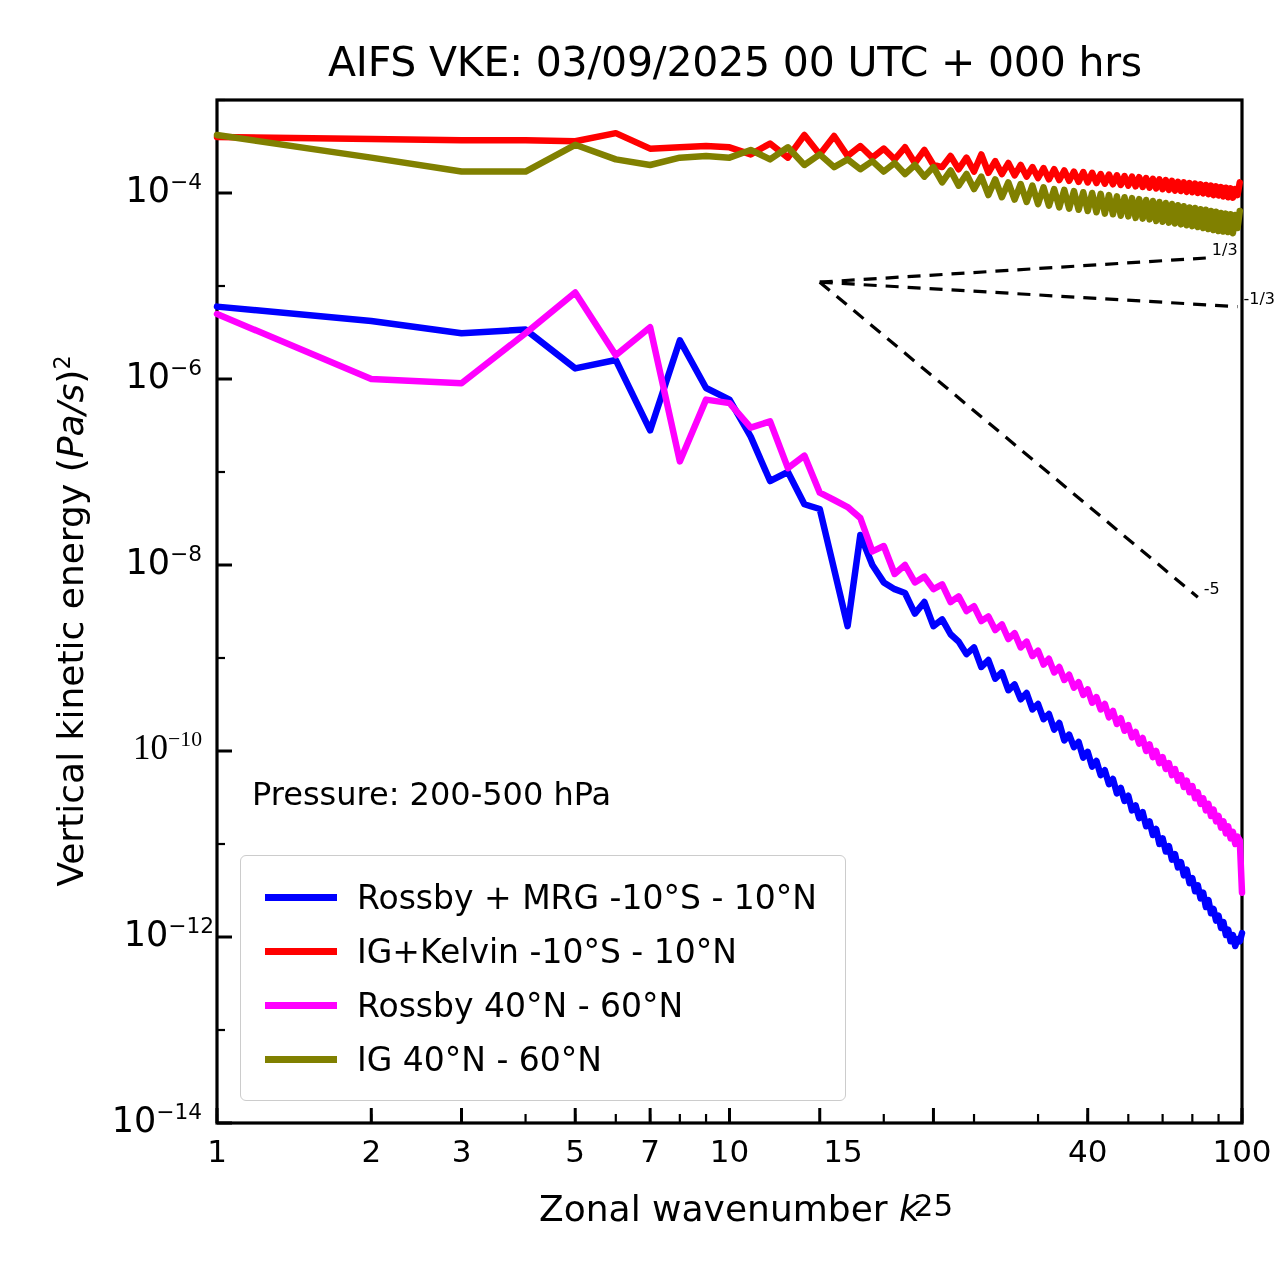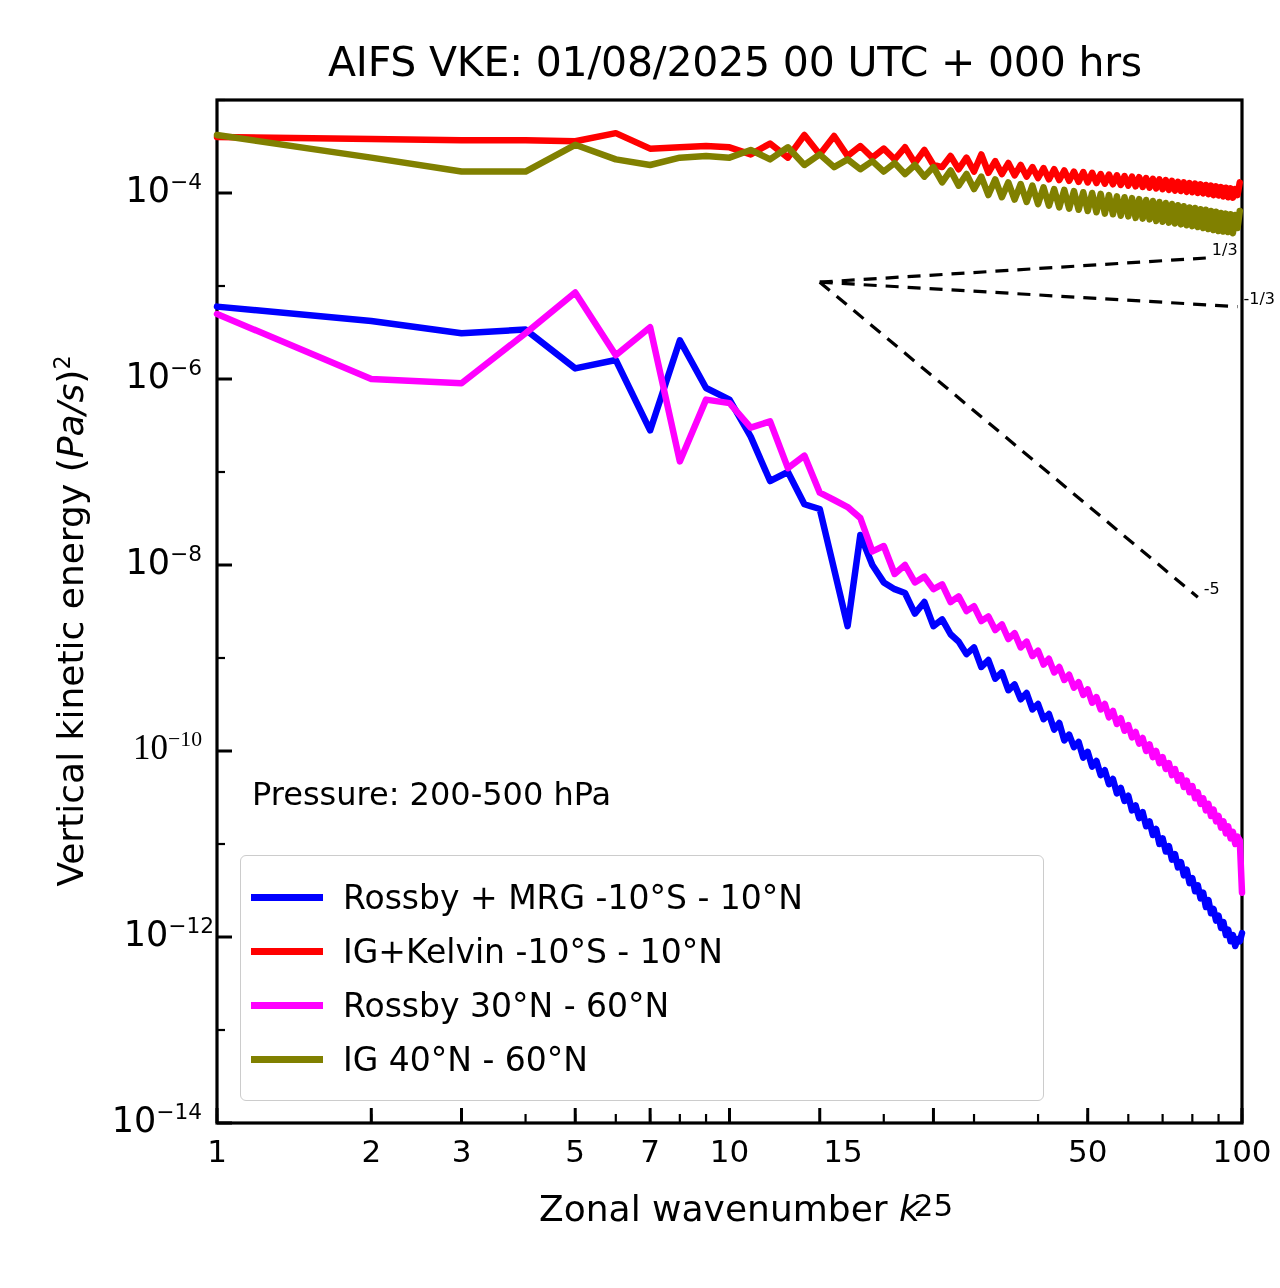--- a/index.html
+++ b/index.html
@@ -86,26 +86,26 @@
   .slope-label {
     position: absolute;
     font-size: 16px;
     color: #000;
     white-space: nowrap;
   }
   .legend-box {
     position: absolute;
     left: 240px;
     top: 855px;
-    width: 804px;
+    width: 606px;
     box-sizing: border-box;
     background: #ffffff;
     border: 1px solid #cccccc;
     border-radius: 6px;
-    padding: 14px 18px 14px 4px;
+    padding: 14px 18px 14px 18px;
   }
   .legend-row {
     display: flex;
     align-items: center;
     height: 54px;
   }
   .legend-swatch {
     width: 72px;
     height: 7px;
     flex: 0 0 auto;
@@ -119,21 +119,21 @@
   }
   sup { font-size: 0.62em; }
   i { font-style: italic; }
 </style>
 </head>
 <body>
 
 <div id="figure">
 
   <div class="fig-title">
-    <span class="fig-title-inner">AIFS VKE: 01/08/2025 00 UTC + 000 hrs</span>
+    <span class="fig-title-inner">AIFS VKE: 03/09/2025 00 UTC + 000 hrs</span>
   </div>
 
   <div class="ylabel">
     <span>Vertical kinetic energy (</span><i>Pa/s</i><span>)</span><sup>2</sup>
   </div>
 
   <div class="xlabel">
     <span>Zonal wavenumber </span><i>k</i>
   </div>
 
@@ -199,37 +199,37 @@
       <div class="legend-row">
         <span class="legend-swatch" style="background: rgb(0, 0, 255);"></span>
         <span class="legend-label">Rossby + MRG -10°S - 10°N</span>
       </div>
       <div class="legend-row">
         <span class="legend-swatch" style="background: rgb(255, 0, 0);"></span>
         <span class="legend-label">IG+Kelvin -10°S - 10°N</span>
       </div>
       <div class="legend-row">
         <span class="legend-swatch" style="background: rgb(255, 0, 255);"></span>
-        <span class="legend-label">Rossby 30°N - 60°N</span>
+        <span class="legend-label">Rossby 40°N - 60°N</span>
       </div>
       <div class="legend-row">
         <span class="legend-swatch" style="background: rgb(128, 128, 0);"></span>
         <span class="legend-label">IG 40°N - 60°N</span>
       </div>
     </div>
 
 <div class="tick-label-x" style="left: 157px; top: 1133px; width: 120px;">1</div>
     <div class="tick-label-x" style="left: 311.278px; top: 1133px; width: 120px;">2</div>
     <div class="tick-label-x" style="left: 401.525px; top: 1133px; width: 120px;">3</div>
     <div class="tick-label-x" style="left: 515.222px; top: 1133px; width: 120px;">5</div>
     <div class="tick-label-x" style="left: 590.113px; top: 1133px; width: 120px;">7</div>
     <div class="tick-label-x" style="left: 669.5px; top: 1133px; width: 120px;">10</div>
     <div class="tick-label-x" style="left: 783px; top: 1133px; width: 120px;">15</div>
     <div class="tick-label-x" style="left: 873.444px; top: 1187px; width: 120px;">25</div>
-    <div class="tick-label-x" style="left: 1027.72px; top: 1133px; width: 120px;">50</div>
+    <div class="tick-label-x" style="left: 1027.72px; top: 1133px; width: 120px;">40</div>
     <div class="tick-label-x" style="left: 1182px; top: 1133px; width: 120px;">100</div>
     <div class="tick-label-y" style="left: 2px; top: 169px; width: 200px;">10<sup>−4</sup></div>
     <div class="tick-label-y" style="left: 2px; top: 355px; width: 200px;">10<sup>−6</sup></div>
     <div class="tick-label-y" style="left: 2px; top: 541px; width: 200px;">10<sup>−8</sup></div>
     <div class="tick-label-y" style="left: 2px; top: 727px; width: 200px; font-family: Liberation Serif, serif;">10<sup>−10</sup></div>
     <div class="tick-label-y" style="left: 14px; top: 913px; width: 200px;">10<sup>−12</sup></div>
     <div class="tick-label-y" style="left: 2px; top: 1099px; width: 200px;">10<sup>−14</sup></div>
   </div>
 
 </body></html>

